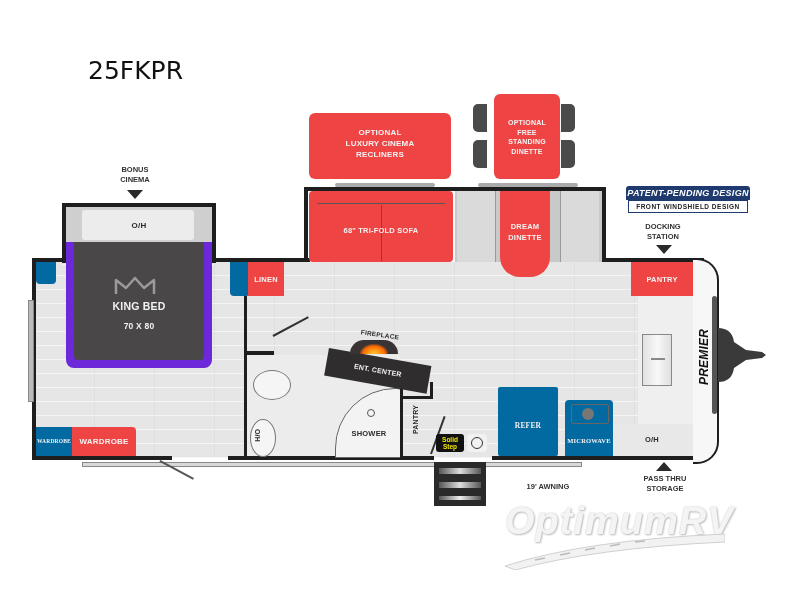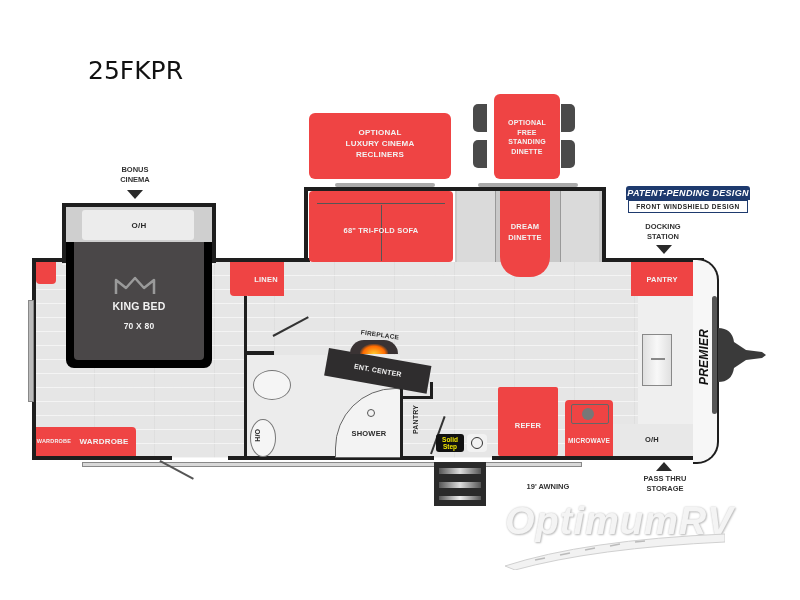--- a/index.html
+++ b/index.html
@@ -7,21 +7,21 @@
   .abs{position:absolute;}
   .lbl{position:absolute;font-weight:bold;text-align:center;text-transform:uppercase;letter-spacing:0.2px;}
   .wlbl{color:#f2f2f2;}
   .dlbl{color:#2a2a2a;}
   .floor{background-color:#e6e6e6;
     background-image:
       repeating-linear-gradient(0deg, rgba(255,255,255,0.55) 0px, rgba(255,255,255,0.55) 1px, transparent 1px, transparent 14px),
       repeating-linear-gradient(90deg, rgba(200,200,200,0.25) 0px, rgba(200,200,200,0.25) 1px, transparent 1px, transparent 60px);}
   .wall{background:#1e1e1e;position:absolute;}
   .dark{background:#ef4444;}
-  .darker{background:#ef4444;}
+  .darker{background:#0369a1;font-family:Liberation Serif, serif;}
   .title{position:absolute;left:88px;top:56px;font-size:25px;color:#111;font-family:"DejaVu Sans",sans-serif;}
   .arrow-down{position:absolute;width:0;height:0;border-left:8px solid transparent;border-right:8px solid transparent;border-top:9px solid #2a2a2a;}
   .arrow-up{position:absolute;width:0;height:0;border-left:8px solid transparent;border-right:8px solid transparent;border-bottom:9px solid #2a2a2a;}
   .callout{position:absolute;font-size:7.5px;font-weight:bold;color:#333;text-align:center;line-height:10px;}
   .badge{position:absolute;left:626px;top:186px;width:124px;height:26px;}
   .badge-top{position:absolute;left:0;top:0;width:124px;height:14px;background:#1e3a6e;color:#fff;font-size:9px;font-weight:bold;font-style:italic;text-align:center;line-height:14px;border-radius:3px 3px 0 0;letter-spacing:0.3px;}
   .badge-bot{position:absolute;left:2px;top:14px;width:118px;height:11px;background:#fff;border:1px solid #1e3a6e;color:#222;font-size:6.5px;font-weight:bold;text-align:center;line-height:11px;letter-spacing:0.5px;}
   .watermark{position:absolute;left:505px;top:500px;font-size:38px;font-style:italic;font-weight:bold;color:#f4f4f4;letter-spacing:1px;text-shadow:0 0 2px #c8c8c8, 1px 1px 2px #bbbbbb;}
 </style>
 </head>
@@ -80,21 +80,21 @@
 <div class="abs" style="left:28px;top:300px;width:4px;height:100px;background:#bbb;border:1px solid #888;"></div>
 
 <div class="wall" style="left:62px;top:203px;width:154px;height:4px;"></div>
 <div class="wall" style="left:62px;top:203px;width:4px;height:60px;"></div>
 <div class="wall" style="left:212px;top:203px;width:4px;height:60px;"></div>
 <div class="abs" style="left:66px;top:207px;width:146px;height:36px;background:#cfcfcf;">
   <div class="abs" style="left:16px;top:3px;width:112px;height:30px;background:#ececec;border-radius:3px;"></div>
   <div class="lbl dlbl" style="left:0;top:14px;width:146px;font-size:8px;">O/H</div>
 </div>
 
-<div class="abs" style="left:66px;top:242px;width:146px;height:126px;background:#000000;border-radius:0 0 8px 8px;">
+<div class="abs" style="left:66px;top:242px;width:146px;height:126px;background:#6d28d9;border-radius:0 0 8px 8px;">
   <div class="abs" style="left:8px;top:0;width:130px;height:118px;background:#4a4748;border-radius:0 0 4px 4px;"></div>
   <svg class="abs" style="left:47px;top:33px;" width="44" height="22" viewBox="0 0 44 22">
     <path d="M3 19 L3 5 L13 13 L22 3 L31 13 L41 5 L41 19" fill="none" stroke="#9a9a9a" stroke-width="2.5" stroke-linejoin="round"></path>
   </svg>
   <div class="lbl wlbl" style="left:0;top:58px;width:146px;font-size:10.5px;">KING BED</div>
   <div class="lbl wlbl" style="left:0;top:79px;width:146px;font-size:8.5px;font-weight:bold;">70 x 80</div>
 </div>
 
 <div class="abs darker" style="left:36px;top:262px;width:20px;height:22px;border-radius:0 0 4px 4px;"></div>
 <div class="abs darker" style="left:230px;top:262px;width:20px;height:34px;border-radius:0 0 4px 4px;"></div>

